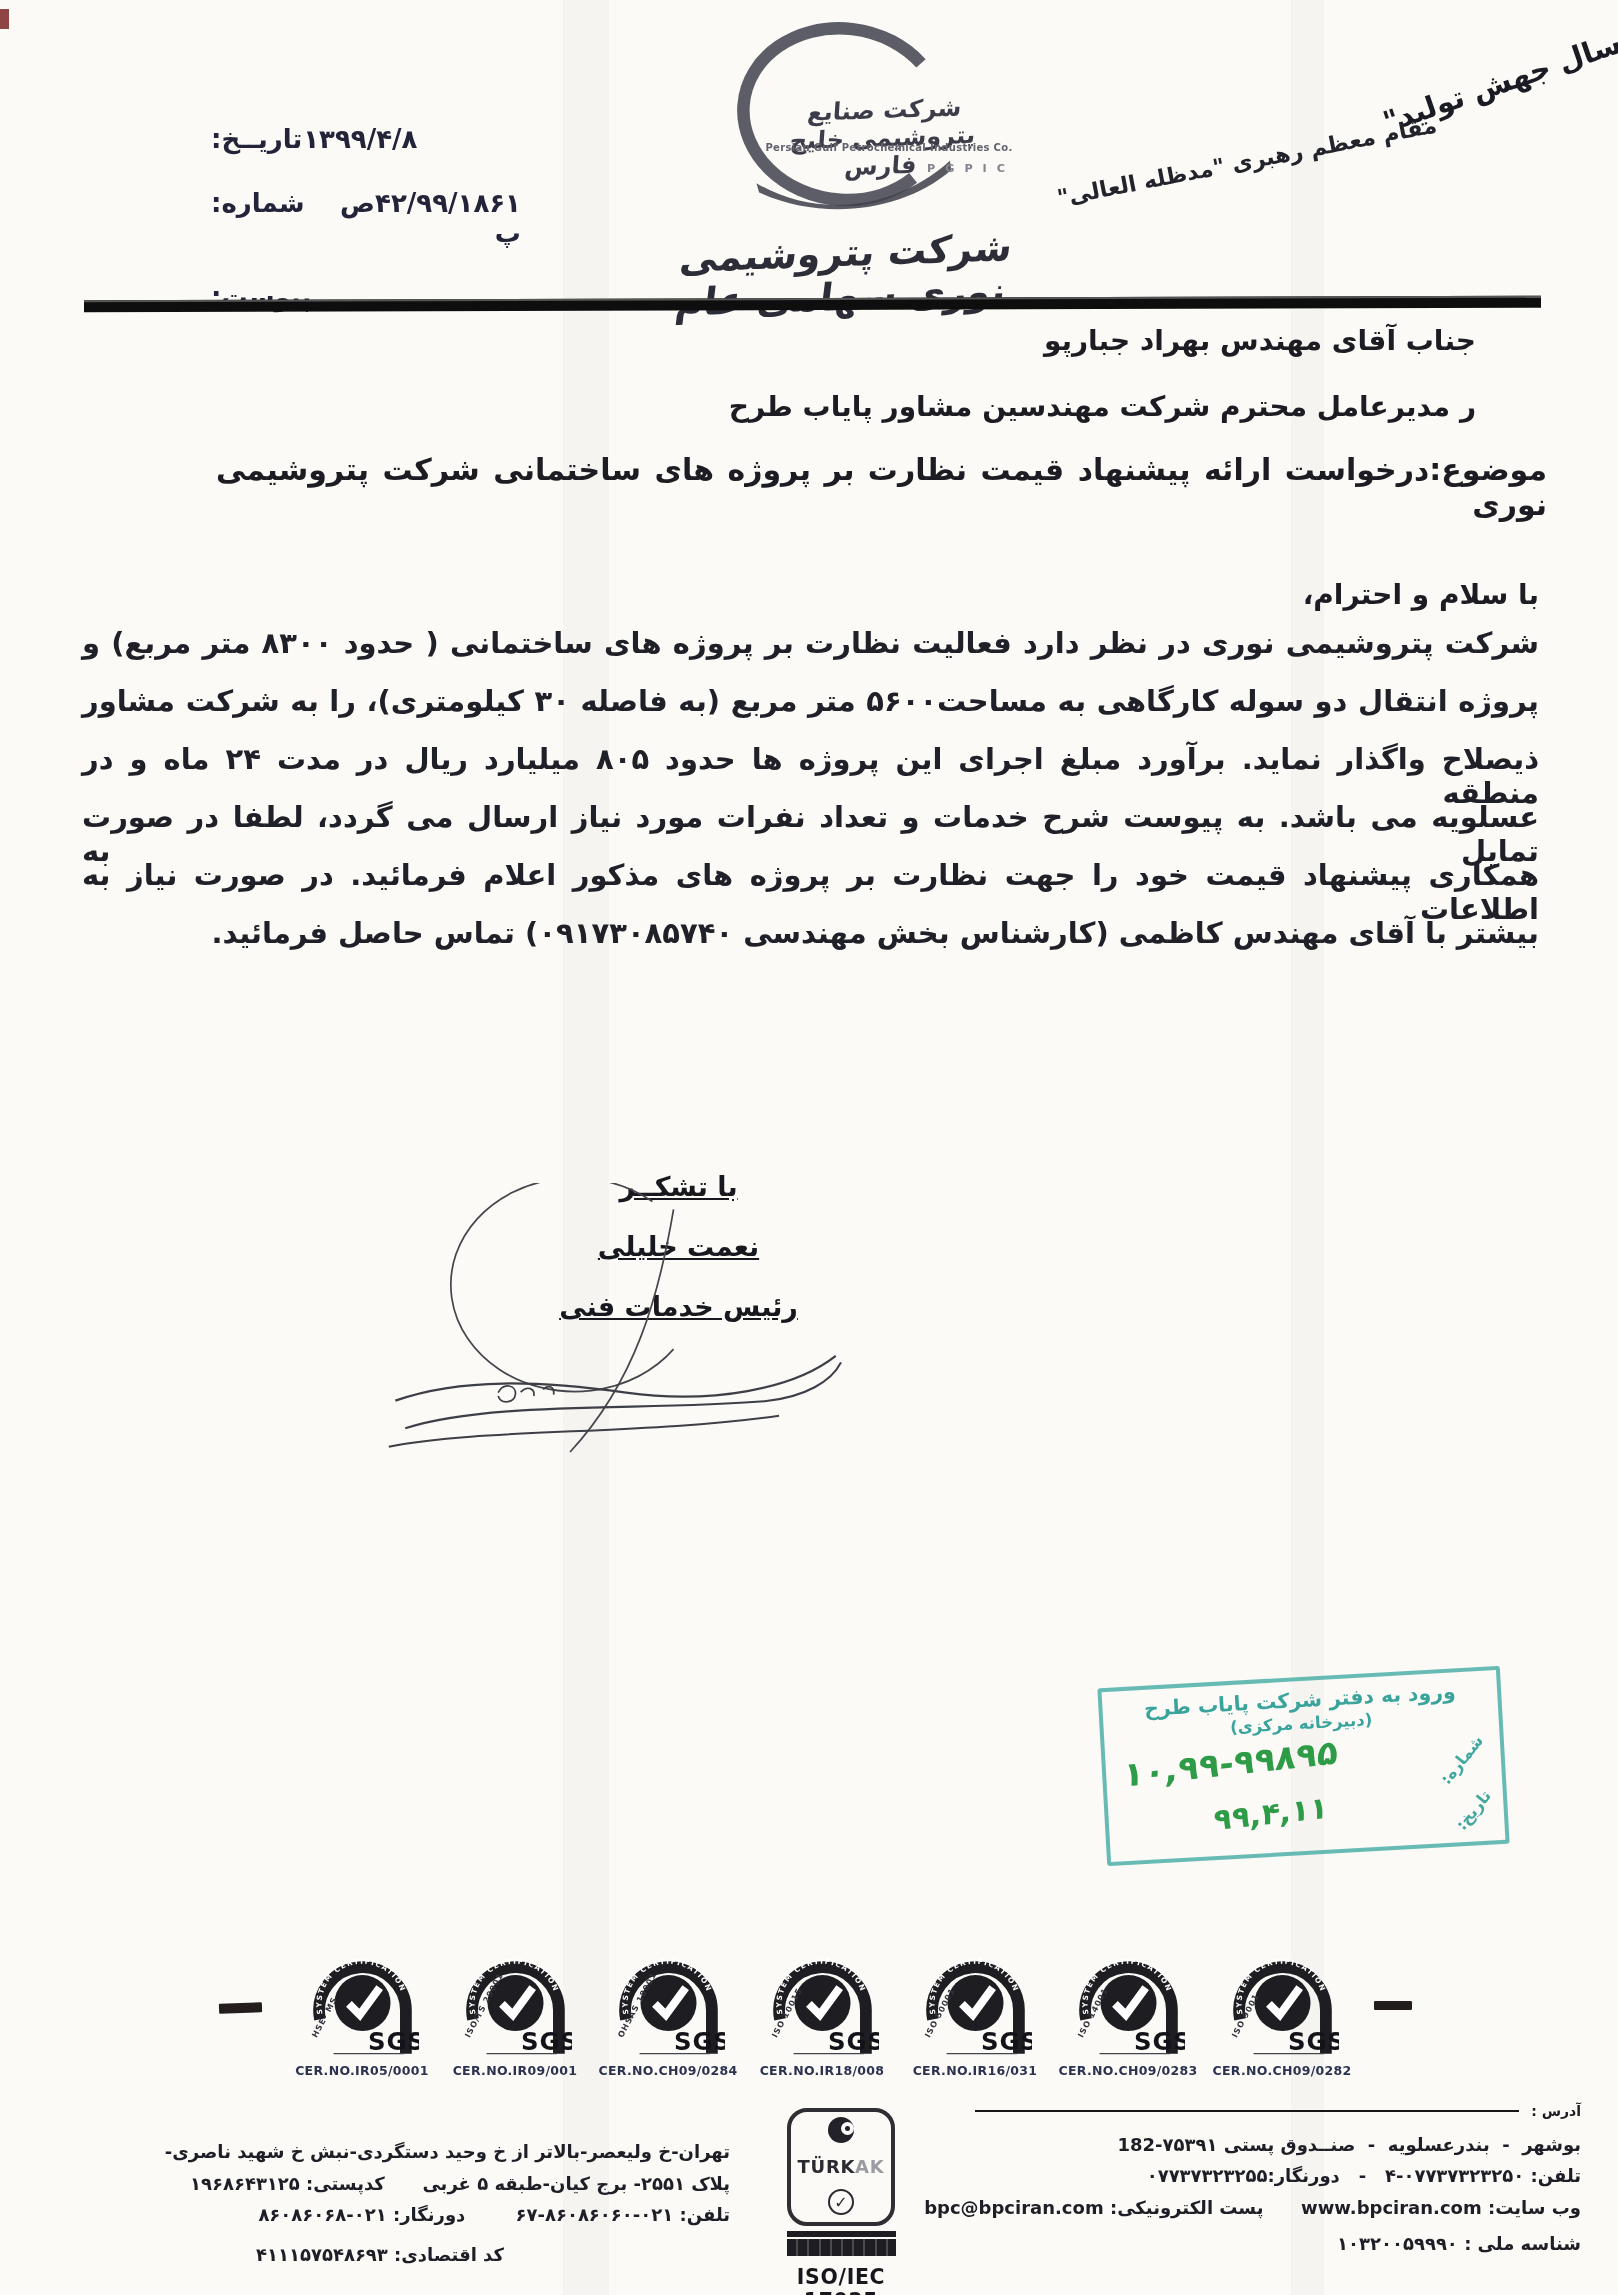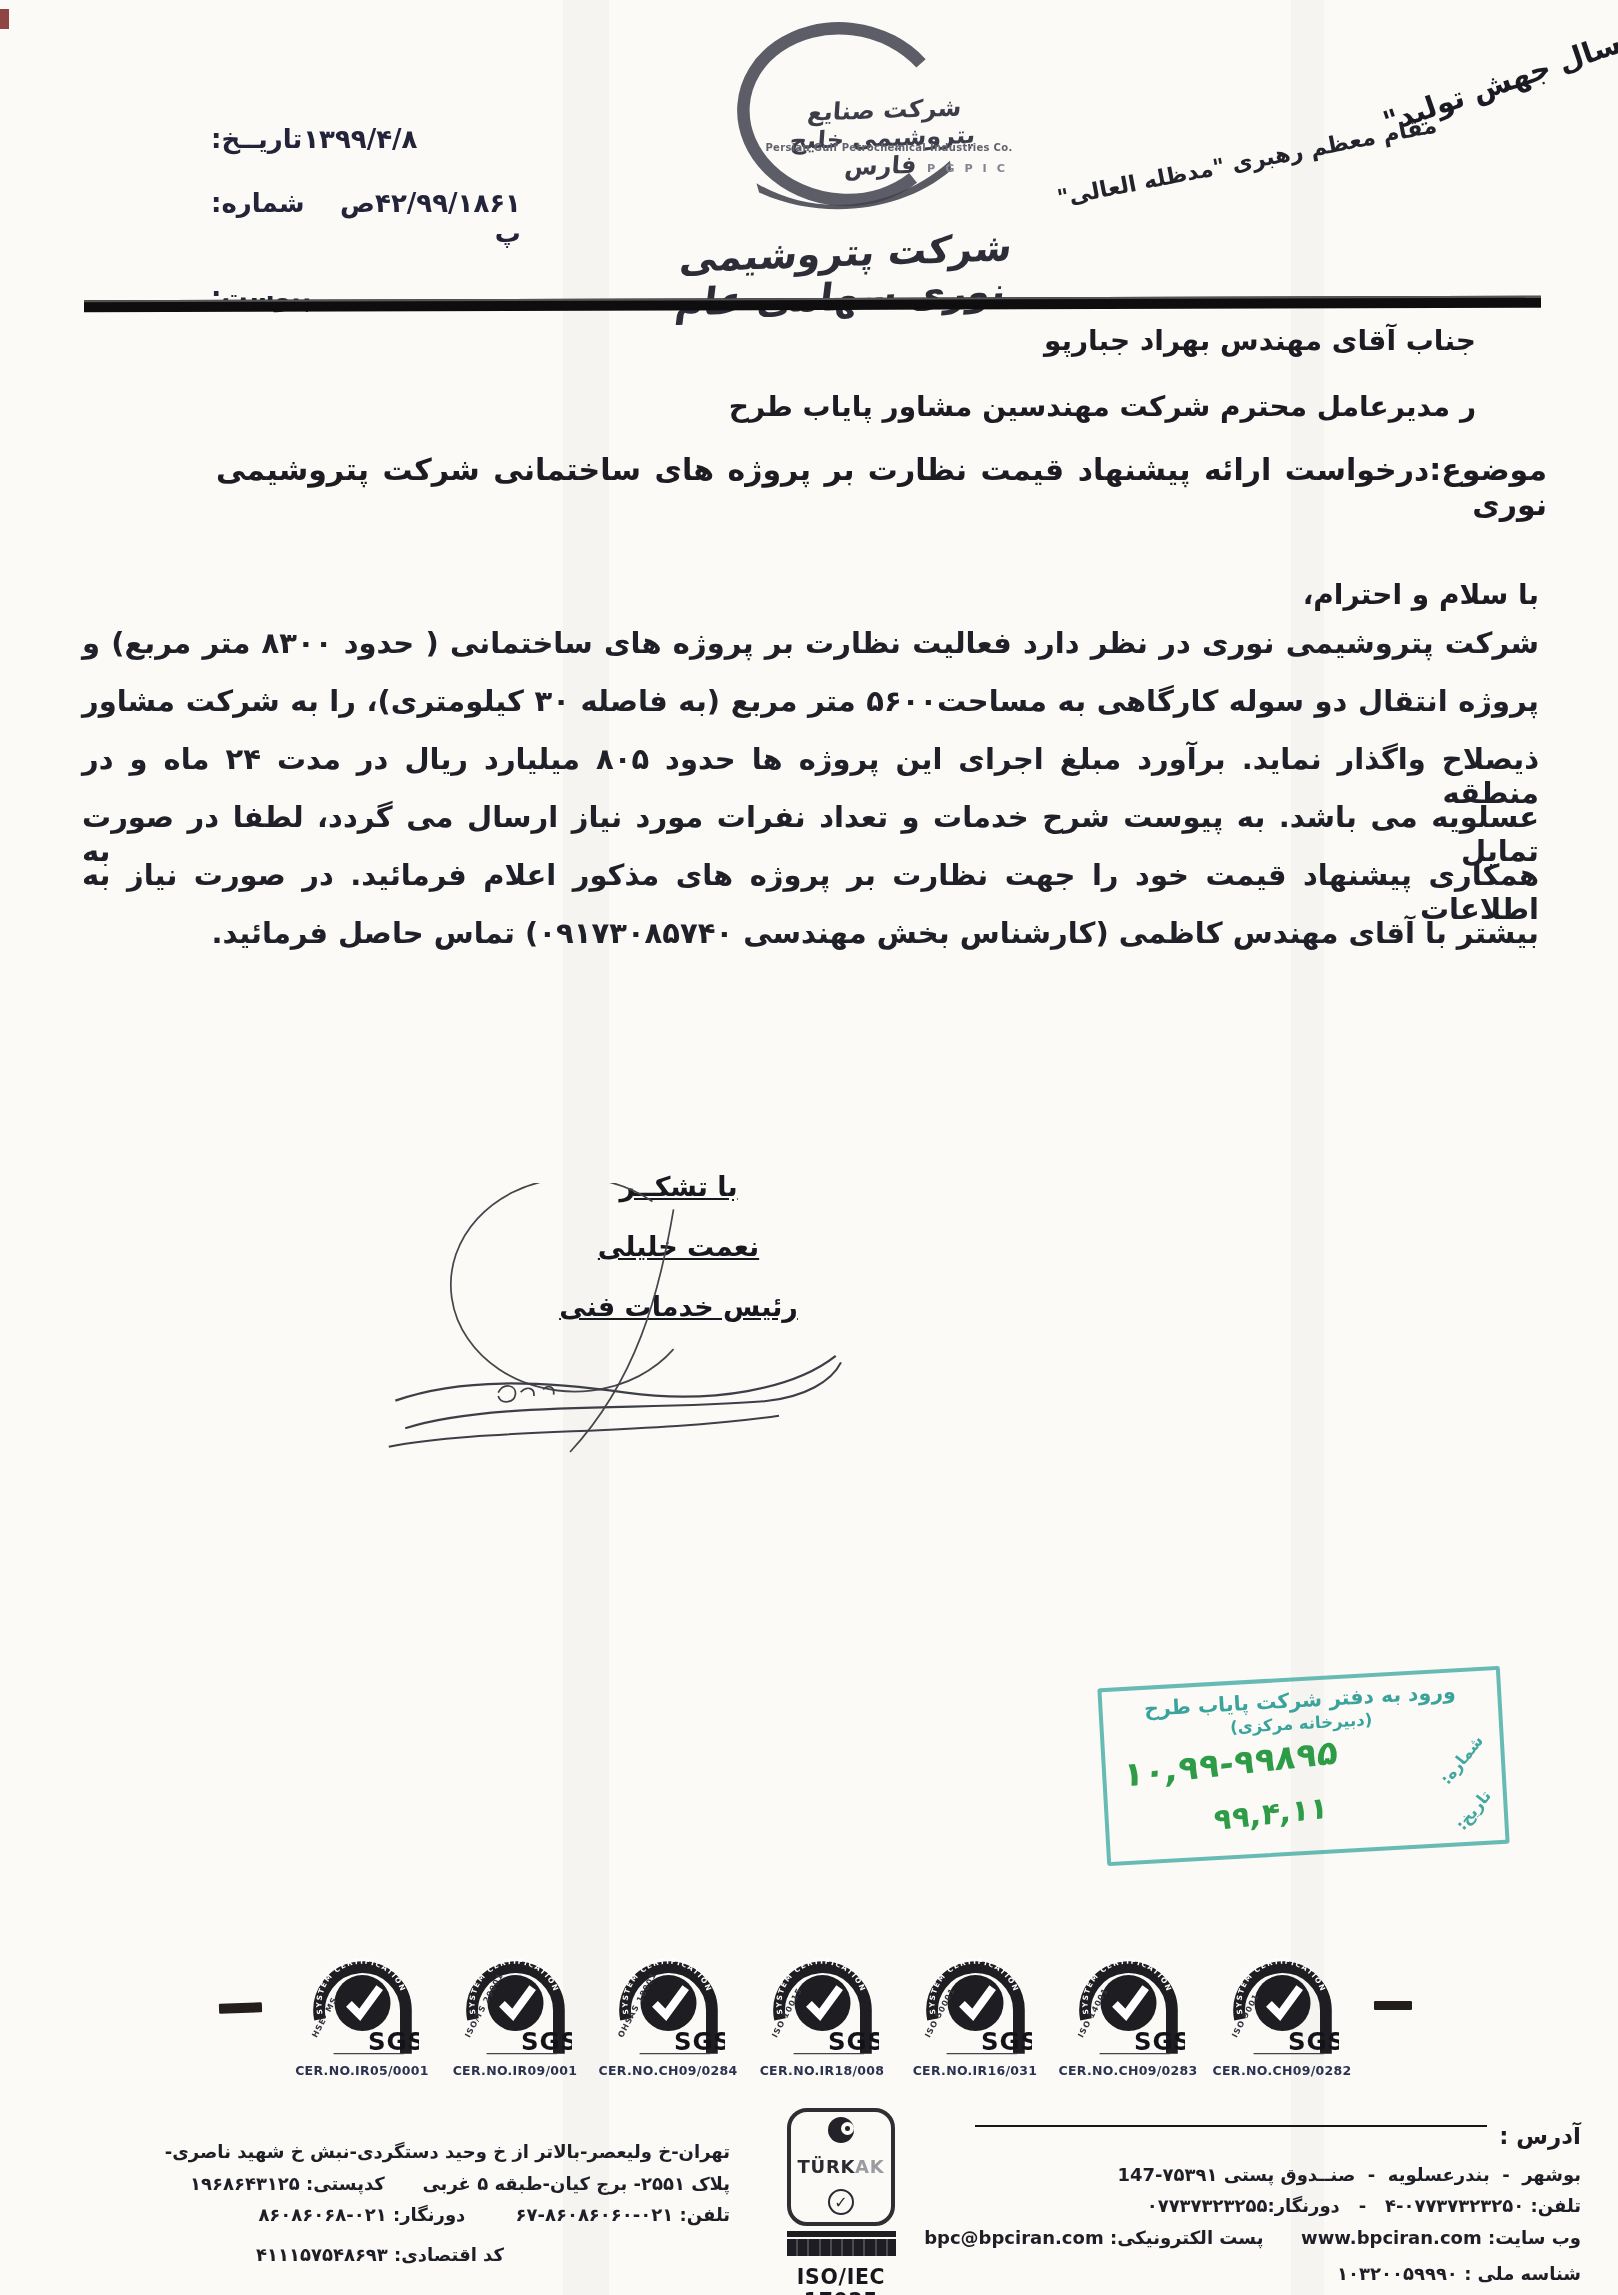--- a/index.html
+++ b/index.html
@@ -54,21 +54,21 @@
   .crescent::after{content:"";position:absolute;left:12.5px;top:4.6px;width:13px;height:13px;border-radius:50%;background:#fbfaf7;}
   .crescent::before{content:"";position:absolute;left:17px;top:9.2px;width:4.6px;height:4.6px;border-radius:50%;background:#222228;z-index:2;}
   .turkak-word{font-size:18px;font-weight:bold;color:#2a2a30;letter-spacing:0.7px;}
   .turkak-word span{color:#9b9ba2;}
   .tcheck{width:22.4px;height:22.4px;border:2px solid #2a2a30;border-radius:50%;display:flex;align-items:center;justify-content:center;
           font-size:16px;font-weight:bold;color:#2a2a30;}
   .turkak-bar{background:#1d1d22;}
   .turkak-bar.tex{background:repeating-linear-gradient(90deg,#1d1d22 0 9.2px,#4a4a52 9.2px 11.2px);}
   .turkak-cap{font-size:20.4px;font-weight:bold;color:#17171d;letter-spacing:0.7px;}
   
-  .addr-lbl{font-size:23px;font-weight:bold;margin-top:20px;}
+  .addr-lbl{font-size:14px;font-weight:bold;}
   .addr-line{border-top:2.6px solid #161616;}
   .fline{font-size:18px;font-weight:bold;color:#1e1e26;white-space:pre;text-align:right;}
   .fcol{display:flex;flex-direction:column;gap:10.5px;}
   svg text{font-family:"DejaVu Sans",sans-serif;}
 </style>
 </head>
 <body>
 
 <div id="page">
 
@@ -268,21 +268,21 @@
     <div class="turkak-bar tex" style="width:109px;height:17px;margin:2px auto 0;"></div>
     <div class="turkak-cap" style="text-align:center;margin-top:9.2px;">ISO/IEC 17025</div>
   </div>
 
   <div class="abs rtl" style="right:38px;top:2103px;width:606px;">
     <div style="display:flex;align-items:center;gap:12px;">
       <div class="addr-lbl">آدرس :</div>
       <div class="addr-line" style="flex:1;height:0;"></div>
     </div>
     <div class="fcol" style="margin-top:14.5px;">
-      <div class="fline">بوشهر  -  بندرعسلویه  -  صنــدوق پستی ۷۵۳۹۱-147</div>
+      <div class="fline">بوشهر  -  بندرعسلویه  -  صنــدوق پستی ۷۵۳۹۱-182</div>
       <div class="fline">تلفن: ۰۷۷۳۷۳۲۳۲۵۰-۴   -   دورنگار:۰۷۷۳۷۳۲۳۲۵۵</div>
       <div class="fline">وب سایت: www.bpciran.com      پست الکترونیکی: bpc@bpciran.com</div>
       <div class="fline" style="margin-left:250px;margin-top:5.3px;">شناسه ملی : ۱۰۳۲۰۰۵۹۹۹۰</div>
     </div>
   </div>
 
   <div class="abs rtl fcol" style="left:78px;top:2141px;width:652px;">
     <div class="fline">تهران-خ ولیعصر-بالاتر از خ وحید دستگردی-نبش خ شهید ناصری-</div>
     <div class="fline">پلاک ۲۵۵۱- برج کیان-طبقه ۵ غربی      کدپستی: ۱۹۶۸۶۴۳۱۲۵</div>
     <div class="fline">تلفن: ۰۲۱-۸۶۰۸۶۰۶۰-۶۷        دورنگار: ۰۲۱-۸۶۰۸۶۰۶۸</div>

